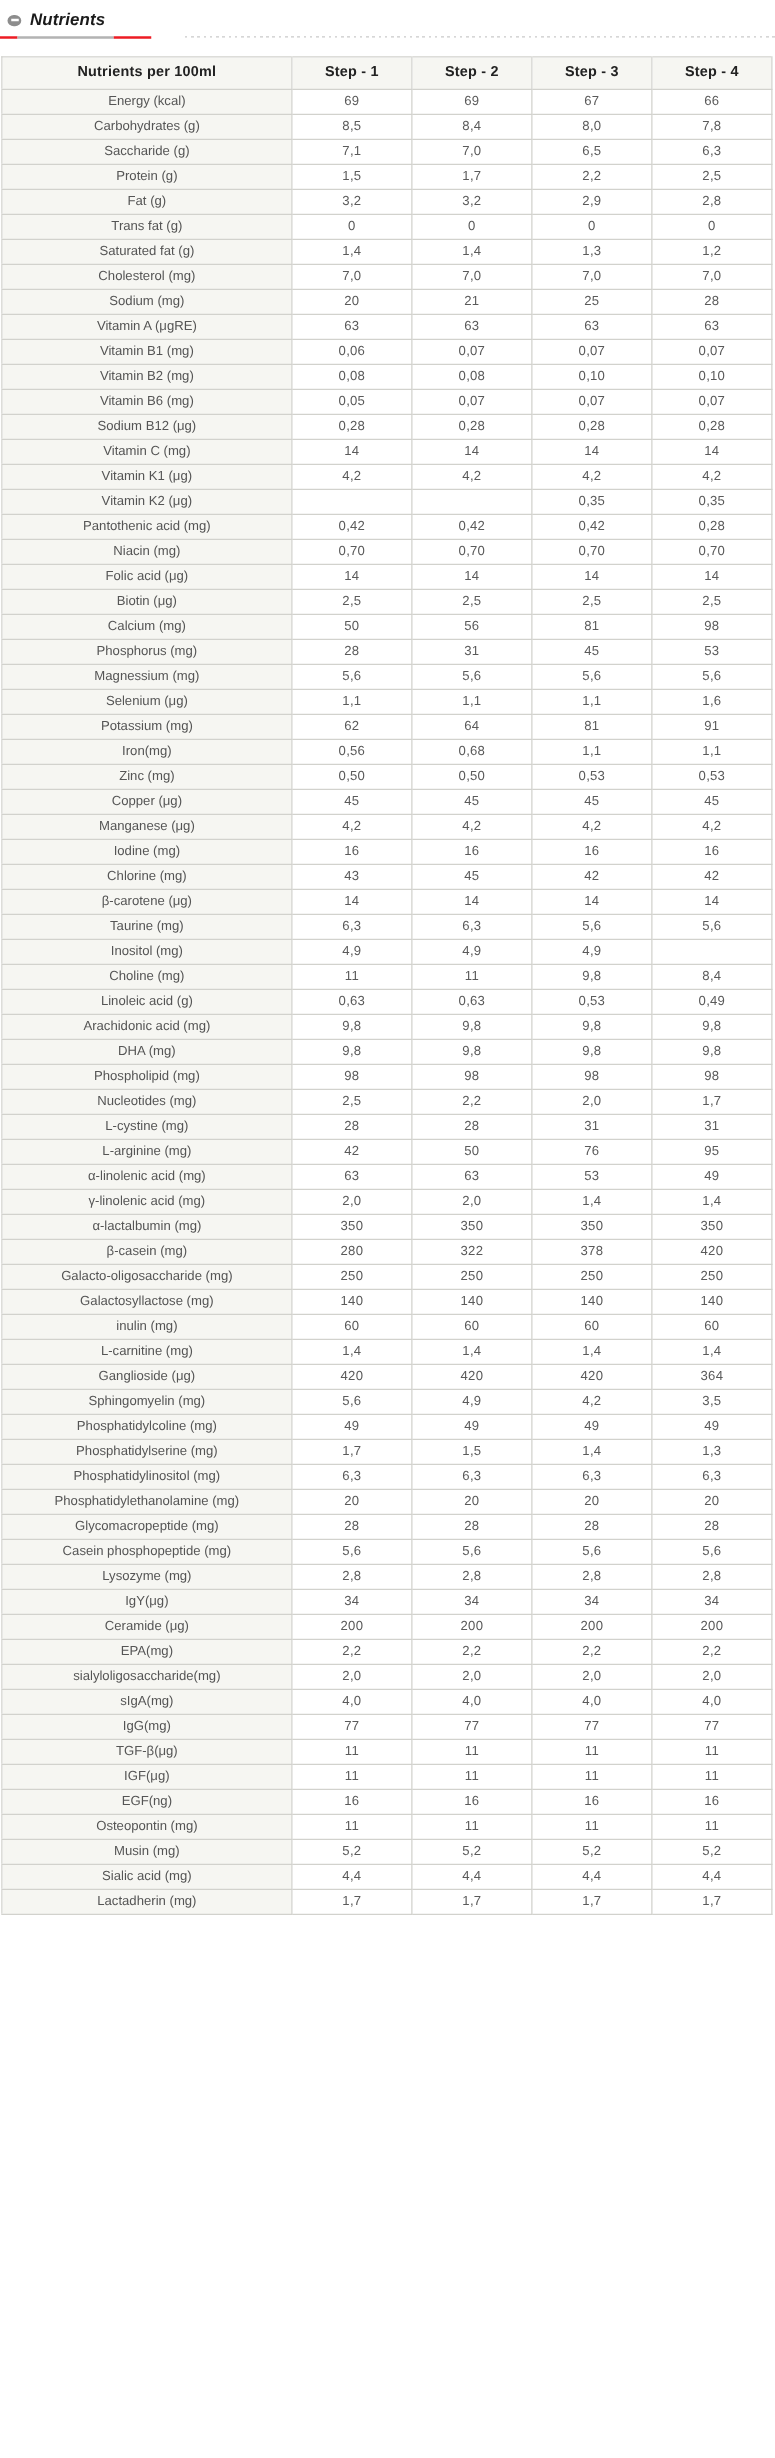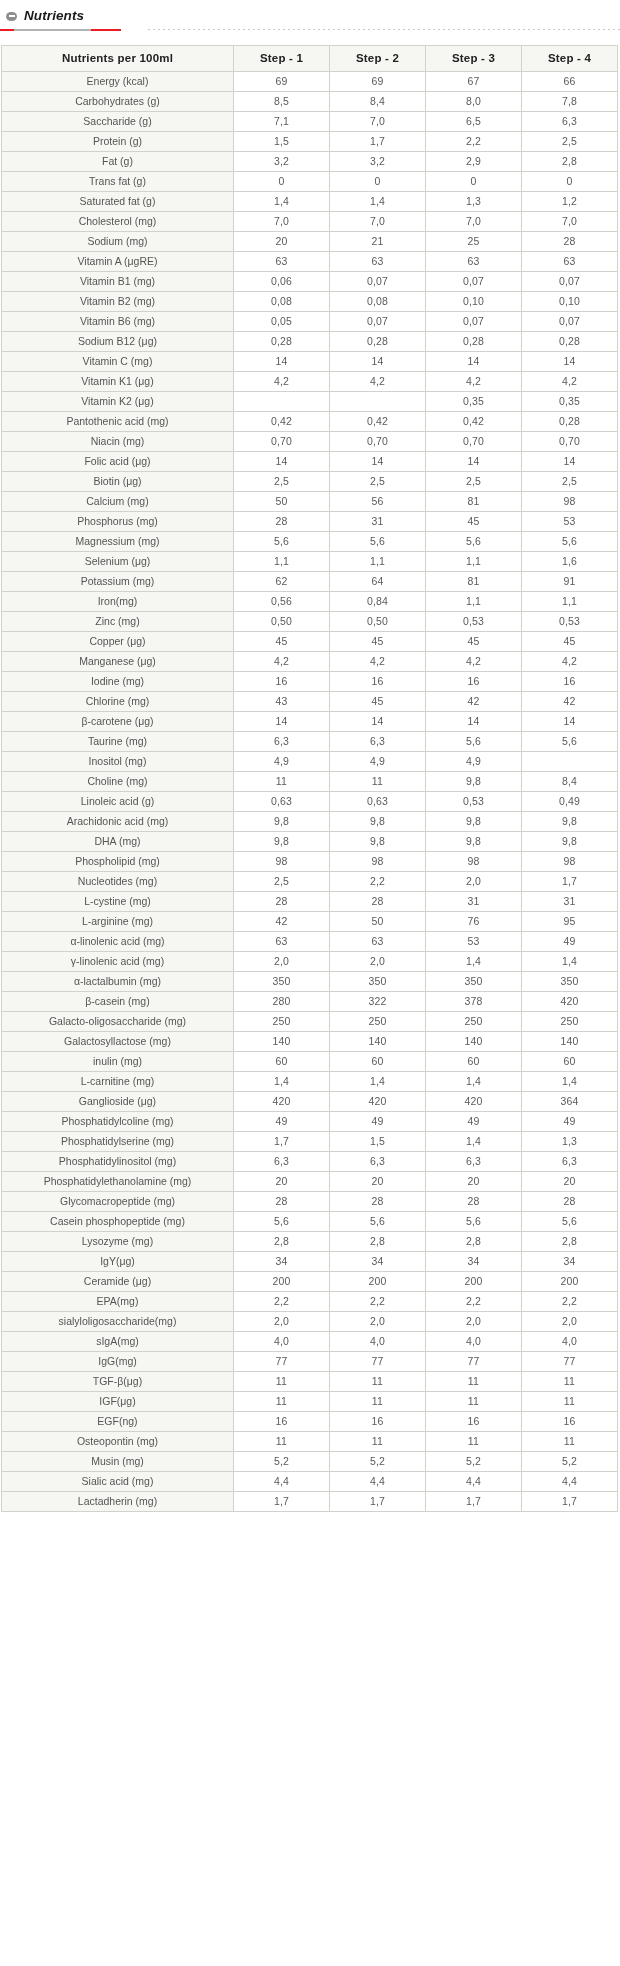--- a/index.html
+++ b/index.html
@@ -329,21 +329,21 @@
         <tr>
           <td class="name">Potassium (mg)</td>
           <td class="val">62</td>
           <td class="val">64</td>
           <td class="val">81</td>
           <td class="val">91</td>
         </tr>
         <tr>
           <td class="name">Iron(mg)</td>
           <td class="val">0,56</td>
-          <td class="val">0,84</td>
+          <td class="val">0,68</td>
           <td class="val">1,1</td>
           <td class="val">1,1</td>
         </tr>
         <tr>
           <td class="name">Zinc (mg)</td>
           <td class="val">0,50</td>
           <td class="val">0,50</td>
           <td class="val">0,53</td>
           <td class="val">0,53</td>
         </tr>
@@ -509,20 +509,27 @@
           <td class="val">1,4</td>
         </tr>
         <tr>
           <td class="name">Ganglioside (μg)</td>
           <td class="val">420</td>
           <td class="val">420</td>
           <td class="val">420</td>
           <td class="val">364</td>
         </tr>
         <tr>
+          <td class="name">Sphingomyelin (mg)</td>
+          <td class="val">5,6</td>
+          <td class="val">4,9</td>
+          <td class="val">4,2</td>
+          <td class="val">3,5</td>
+        </tr>
+        <tr>
           <td class="name">Phosphatidylcoline (mg)</td>
           <td class="val">49</td>
           <td class="val">49</td>
           <td class="val">49</td>
           <td class="val">49</td>
         </tr>
         <tr>
           <td class="name">Phosphatidylserine (mg)</td>
           <td class="val">1,7</td>
           <td class="val">1,5</td>

